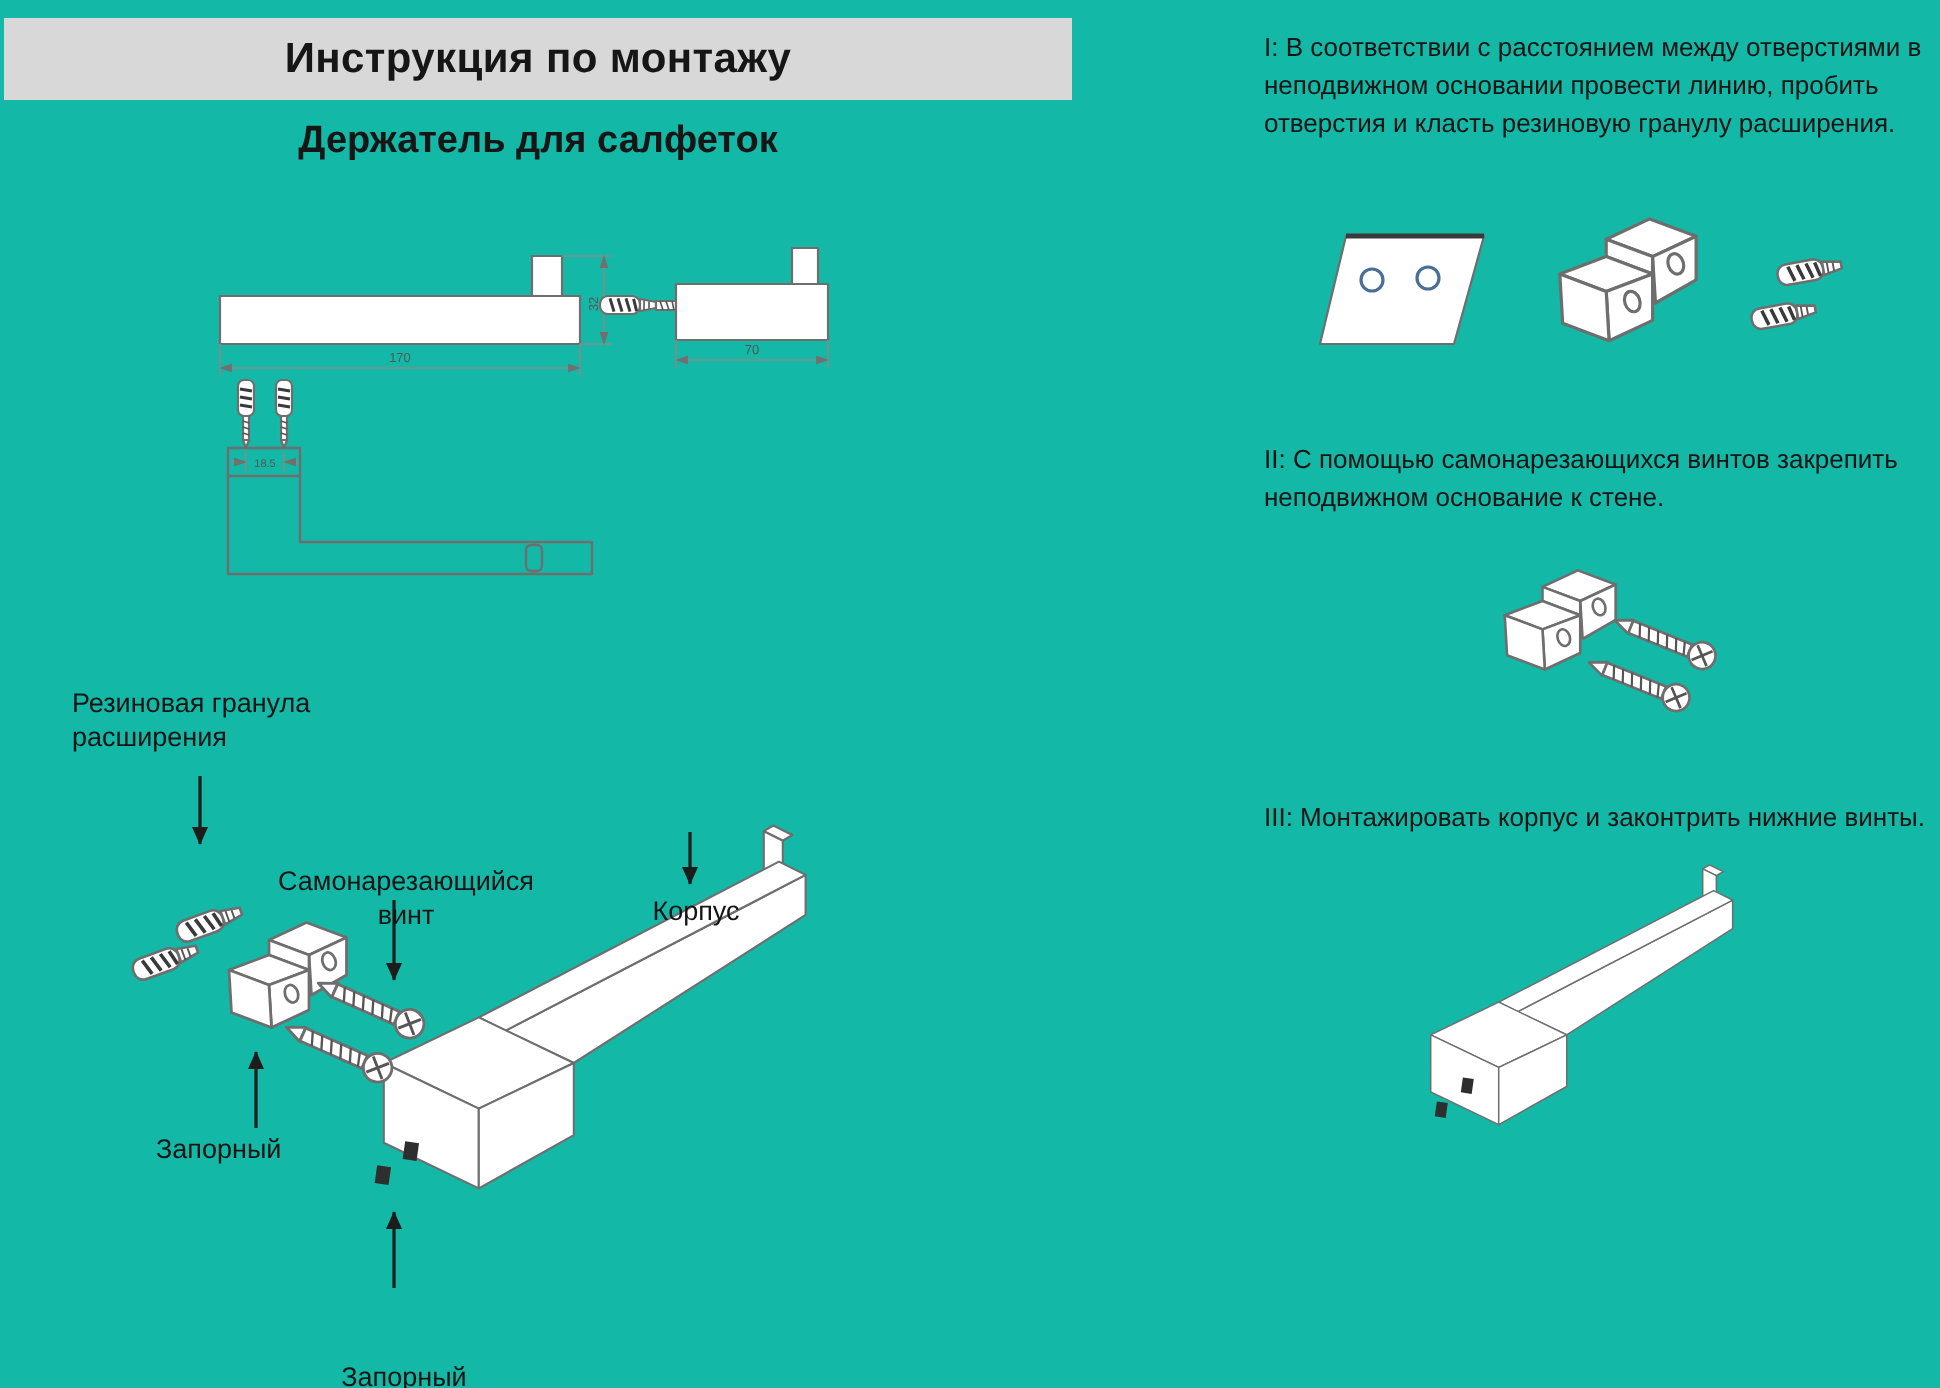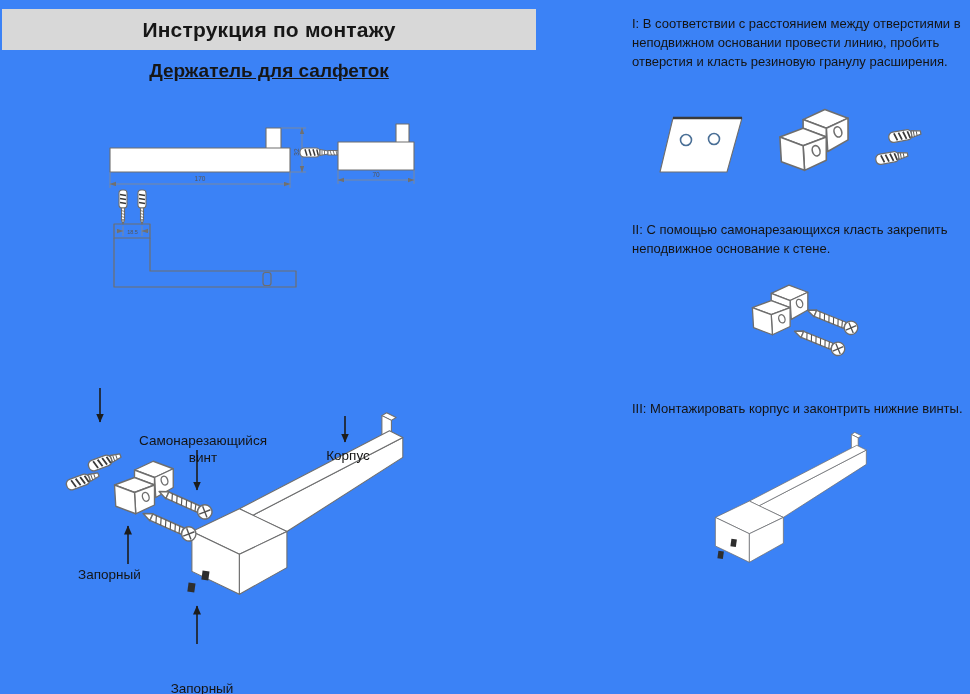--- a/index.html
+++ b/index.html
@@ -1,28 +1,28 @@
 <!DOCTYPE html>
 <html><head>
 <meta charset="utf-8">
 <style>
   html,body { margin:0; padding:0; background:#ffffff; }
   .page {
-    position:relative; width:970px; height:694px; background:#3b82f6;
+    position:relative; width:970px; height:694px; background:#14b8a6;
     font-family:"Liberation Sans", sans-serif; color:#1f1f1f; overflow:hidden;
   }
   .abs { position:absolute; }
   .title-bar {
     position:absolute; left:2px; top:9px; width:534px; height:41px;
     background:#d8d8d8; display:flex; align-items:center; justify-content:center;
   }
   .title-bar h1 { margin:0; font-size:21px; font-weight:600; color:#161616; letter-spacing:.2px; }
   .subtitle {
     position:absolute; left:2px; top:60px; width:534px; text-align:center;
-    font-size:19px; font-weight:600; color:#161616;text-decoration:underline;
+    font-size:19px; font-weight:600; color:#161616;
   }
   .step-text { position:absolute; font-size:13px; line-height:1.45; color:#141414; }
   .part-label { position:absolute; font-size:13.5px; line-height:1.25; color:#141414; }
   .ctr { text-align:center;margin-top:32px; }
   
   .wf { fill:#ffffff; stroke:#6e6e6e; stroke-width:1.1; stroke-linejoin:round; }
   .nf { fill:none; stroke:#6e6e6e; stroke-width:1.2; stroke-linejoin:round; }
   .thick { stroke:#3a3a3a; stroke-width:2.4; }
   .dimln { stroke:#8a8a8a; stroke-width:0.8; fill:none; }
   .dim { font-size:6.5px; fill:#555; font-family:"Liberation Sans", sans-serif; }
@@ -143,37 +143,38 @@
     <use href="#screw-sym" transform="translate(118,129) rotate(24) scale(1.3)"></use>
     <rect x="174" y="193" width="7" height="9" class="dark" transform="rotate(8 177 197)"></rect>
     <rect x="160" y="205" width="7" height="9" class="dark" transform="rotate(8 163 209)"></rect>
     <line x1="72" y1="10" x2="72" y2="44" class="callout"></line>
     <line x1="169" y1="72" x2="169" y2="112" class="callout"></line>
     <line x1="317" y1="38" x2="317" y2="64" class="callout"></line>
     <line x1="100" y1="186" x2="100" y2="148" class="callout"></line>
     <line x1="169" y1="266" x2="169" y2="228" class="callout"></line>
   </svg>
 
+  <div class="part-label" style="left:36px;top:344px;width:160px">Резиновая гранула расширения</div>
   <div class="part-label ctr" style="left:133px;top:401px;width:140px">Самонарезающийся винт</div>
   <div class="part-label ctr" style="left:318px;top:416px;width:60px">Корпус</div>
   <div class="part-label" style="left:78px;top:567px;width:100px">Запорный</div>
   <div class="part-label ctr" style="left:157px;top:649px;width:90px">Запорный винт</div>
 
   <div class="step-text" style="left:632px;top:15px;width:330px">I: В соответствии с расстоянием между отверстиями в неподвижном основании провести линию, пробить отверстия и класть резиновую гранулу расширения.</div>
   <svg class="abs" style="left:645px;top:103px" width="315" height="110">
     <polygon points="15,69 28,15 97,15 82,69" class="wf"></polygon>
     <line x1="28" y1="15" x2="97" y2="15" class="thick"></line>
     <circle cx="41" cy="37" r="5.5" class="hole"></circle>
     <circle cx="69" cy="36" r="5.5" class="hole"></circle>
     <use href="#base-block-sym" transform="translate(132,5) scale(1.45)"></use>
     <use href="#anchor-sym" transform="translate(243,30) rotate(-10) scale(1.15)"></use>
     <use href="#anchor-sym" transform="translate(230,52) rotate(-10) scale(1.15)"></use>
   </svg>
 
-  <div class="step-text" style="left:632px;top:221px;width:330px">II: С помощью самонарезающихся класть закрепить неподвижное основание к стене.</div>
+  <div class="step-text" style="left:632px;top:221px;width:330px">II: С помощью самонарезающихся винтов закрепить неподвижном основание к стене.</div>
   <svg class="abs" style="left:742px;top:278px" width="180" height="112">
     <use href="#base-block-sym" transform="translate(8,6) scale(1.18)"></use>
     <use href="#screw-sym" transform="translate(68,26) rotate(22) scale(1.22)"></use>
     <use href="#screw-sym" transform="translate(55,47) rotate(22) scale(1.22)"></use>
   </svg>
 
   <div class="step-text" style="left:632px;top:400px;width:345px">III: Монтажировать корпус и законтрить нижние винты.</div>
   <svg class="abs" style="left:700px;top:425px" width="262" height="152">
     <use href="#corpus-sym" transform="translate(14,4) scale(0.68)"></use>
     <rect x="31" y="114" width="5.5" height="7.5" class="dark" transform="rotate(8 33 117)"></rect>

